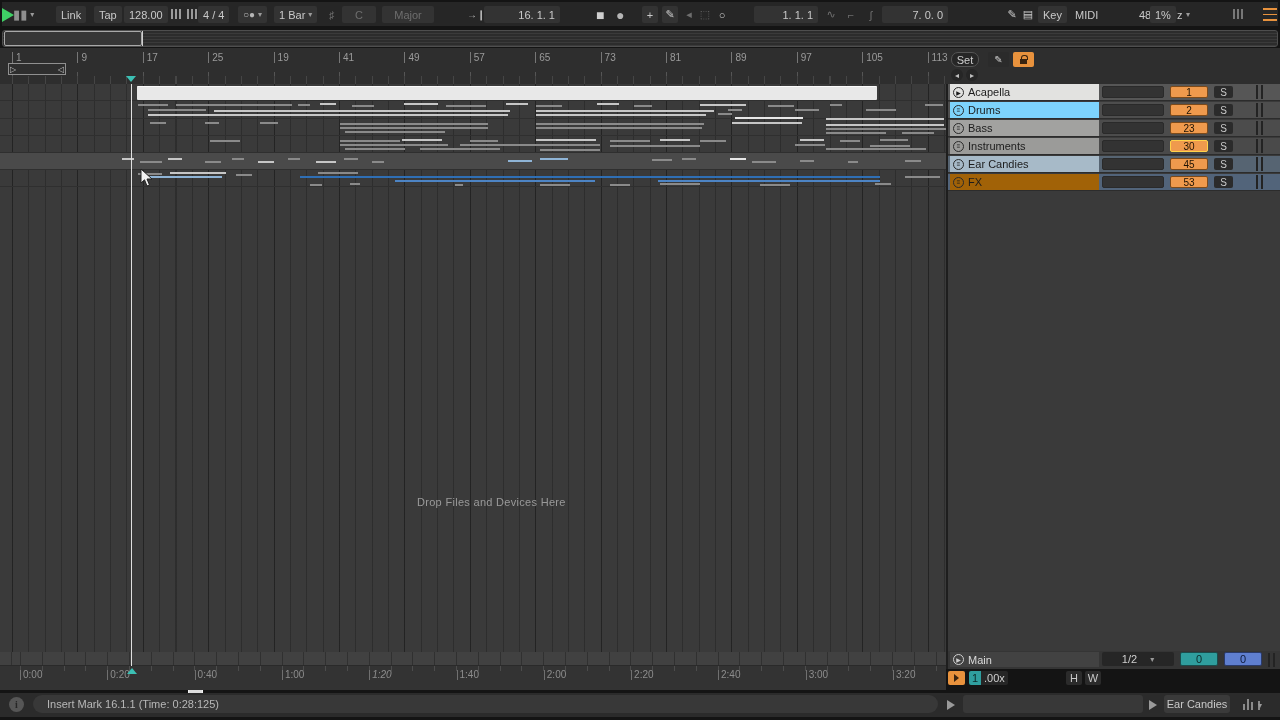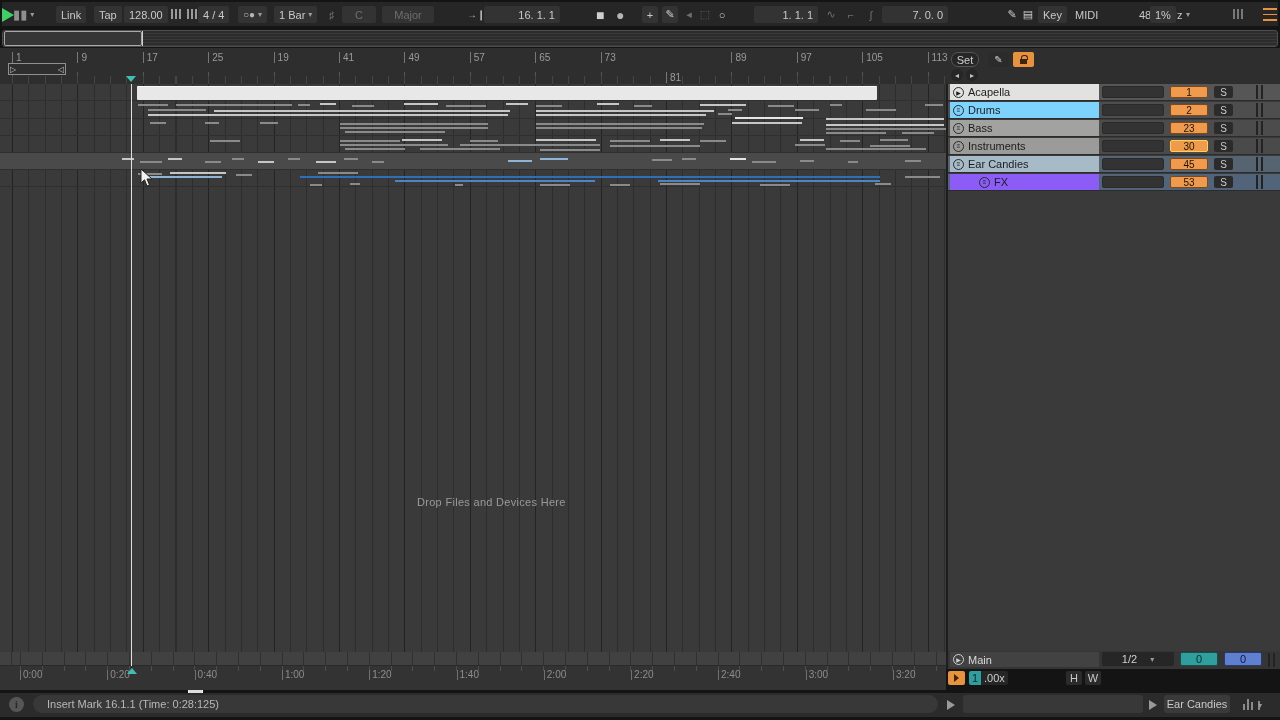--- a/index.html
+++ b/index.html
@@ -222,21 +222,21 @@
         <div class="bar-label" style="left: 12px;">1</div>
         <div class="bar-label" style="left: 77.4px;">9</div>
         <div class="bar-label" style="left: 142.8px;">17</div>
         <div class="bar-label" style="left: 208.2px;">25</div>
         <div class="bar-label" style="left: 273.6px;">19</div>
         <div class="bar-label" style="left: 339px;">41</div>
         <div class="bar-label" style="left: 404.4px;">49</div>
         <div class="bar-label" style="left: 469.8px;">57</div>
         <div class="bar-label" style="left: 535.2px;">65</div>
         <div class="bar-label" style="left: 600.6px;">73</div>
-        <div class="bar-label" style="left: 666px; margin-top: 20px;">81</div>
+        <div class="bar-label" style="left: 666px;">81</div>
         <div class="bar-label" style="left: 731.4px;">89</div>
         <div class="bar-label" style="left: 796.8px;">97</div>
         <div class="bar-label" style="left: 862.2px;">105</div>
         <div class="bar-label" style="left: 927.6px;">113</div>
       </div>
   </div>
   <div id="loop-brace" class="abs">
       <span>▷</span>
       <span>◁</span>
     </div>
@@ -408,21 +408,21 @@
         <div class="track-name" style="background: rgb(167, 186, 200);">
           <div class="track-icon">≡</div>
           <div>Ear Candies</div>
         </div>
         <div class="io-box"></div>
         <div class="num-box">45</div>
         <div class="solo-box">S</div>
         <div class="meter"></div>
       </div>
       <div class="track-row" style="top: 90px; background: rgb(82, 100, 122);">
-        <div class="track-name" style="background: #8b5cf6; padding-left: 26px;">
+        <div class="track-name" style="background: #a16207;">
           <div class="track-icon">≡</div>
           <div>FX</div>
         </div>
         <div class="io-box"></div>
         <div class="num-box">53</div>
         <div class="solo-box">S</div>
         <div class="meter"></div>
       </div>
     </div>
 
@@ -451,21 +451,21 @@
     <div class="hw-box" style="left:120px">H</div>
     <div class="hw-box" style="left:139px">W</div>
   </div>
 
   <div id="scrub-strip" class="abs"></div>
   <div id="time-ruler" class="abs">
       <div class="time-label" style="left: 20px;">0:00</div>
       <div class="time-label" style="left: 107.3px;">0:20</div>
       <div class="time-label" style="left: 194.6px;">0:40</div>
       <div class="time-label" style="left: 281.9px;">1:00</div>
-      <div class="time-label" style="left: 369.2px;">1:20</div>
+      <div class="time-label" style="left: 369.2px; font-style: italic;">1:20</div>
       <div class="time-label" style="left: 456.5px;">1:40</div>
       <div class="time-label" style="left: 543.8px;">2:00</div>
       <div class="time-label" style="left: 631.1px;">2:20</div>
       <div class="time-label" style="left: 718px;">2:40</div>
       <div class="time-label" style="left: 805.7px;">3:00</div>
       <div class="time-label" style="left: 893px;">3:20</div>
     </div>
   <div id="insert-marker-bottom" class="abs"></div>
 
   <div id="status-bar" class="abs">

